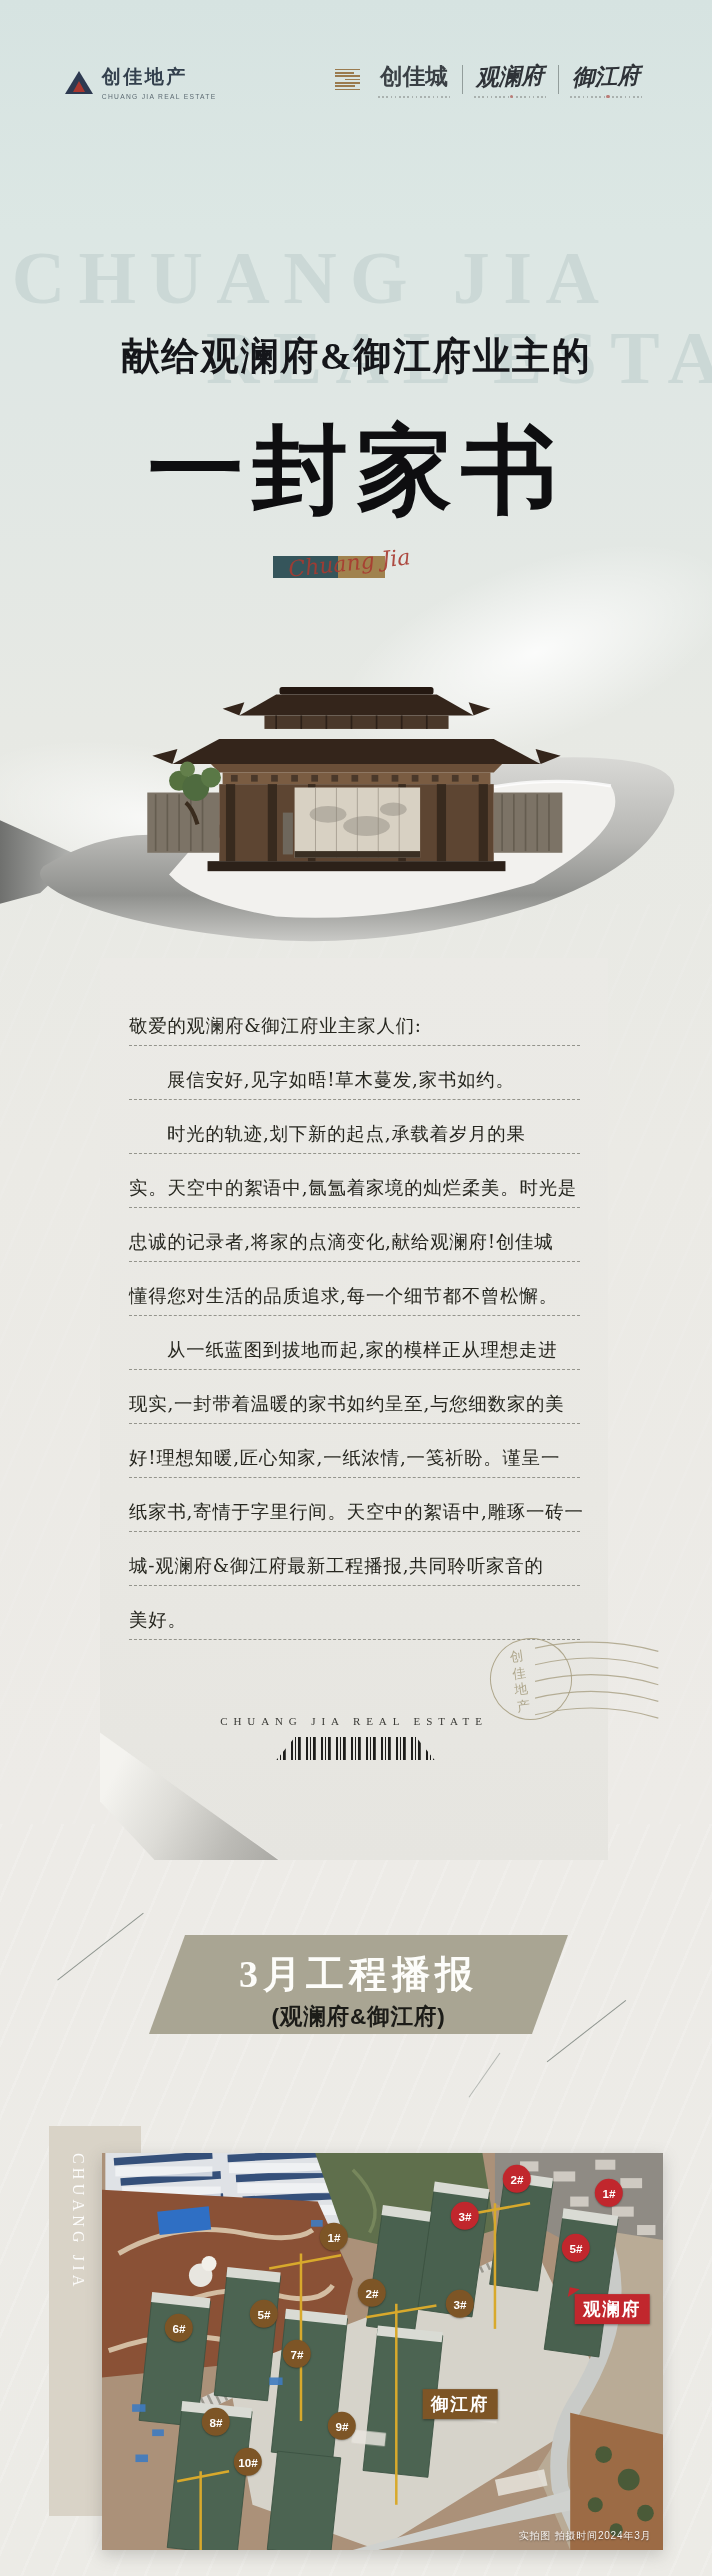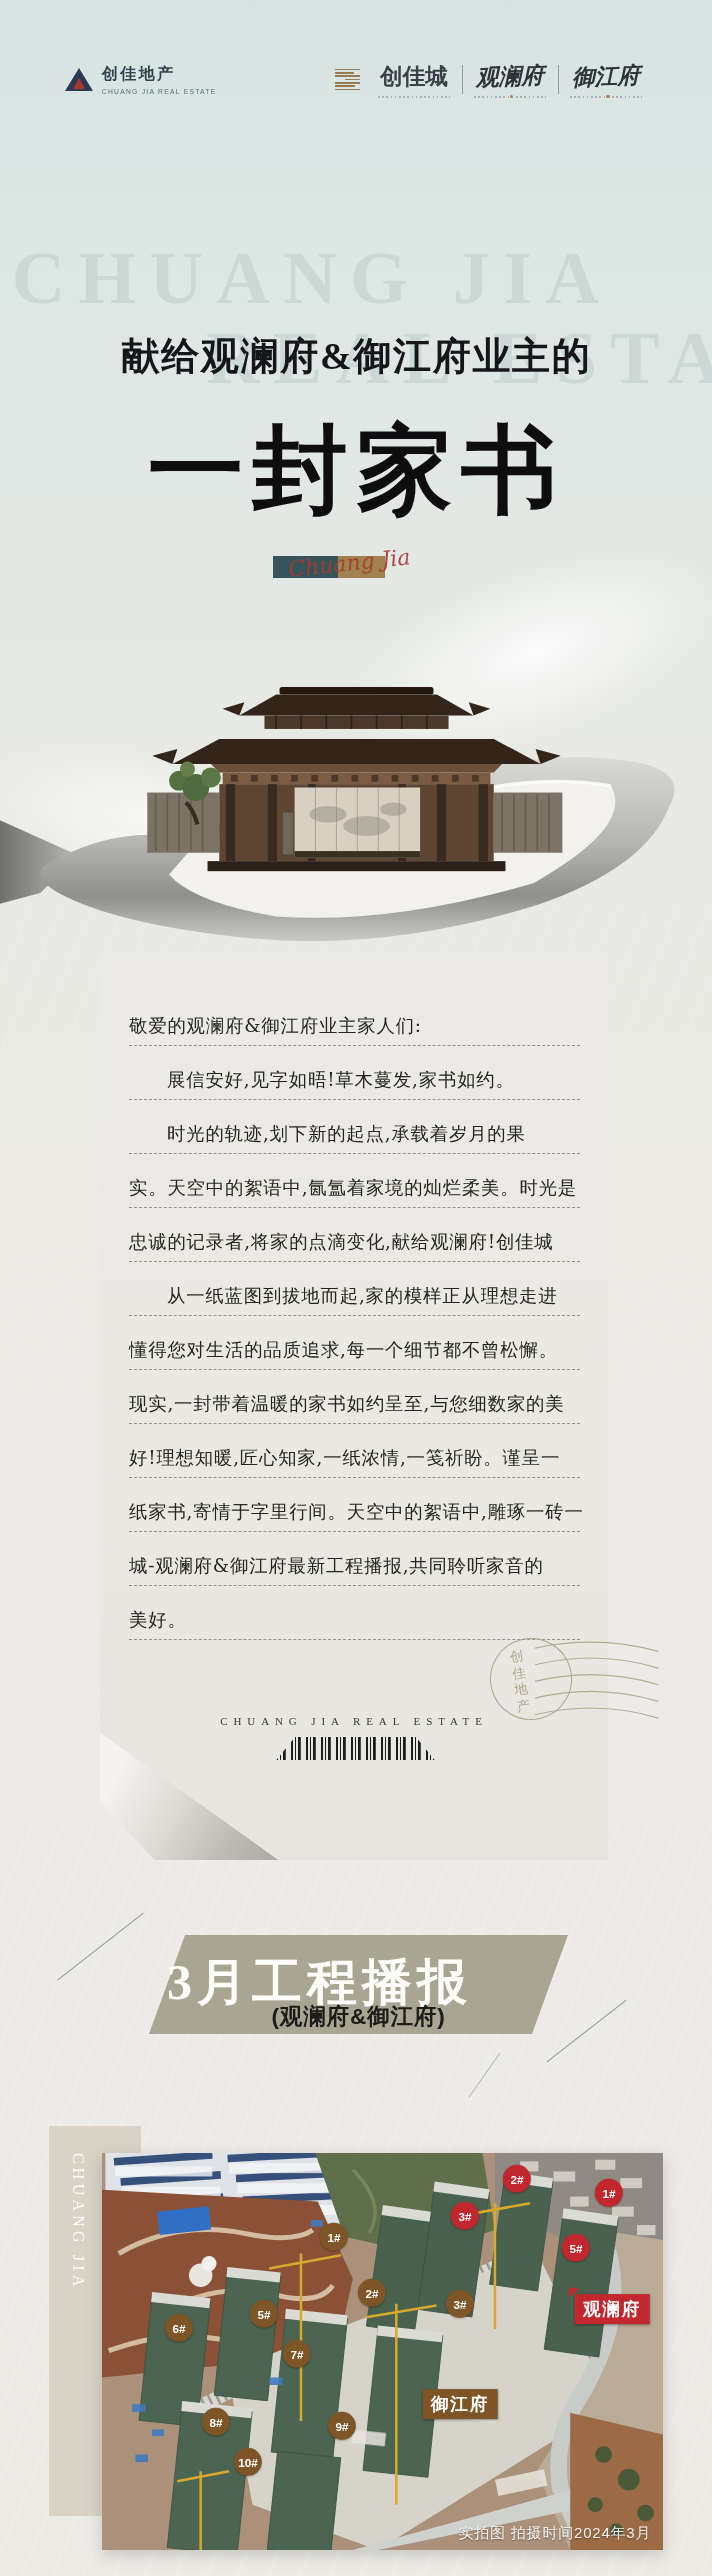--- a/index.html
+++ b/index.html
@@ -15,21 +15,21 @@
     opacity:.55;
   }
   .swoosh { position:absolute; pointer-events:none; }
 
   
   #header { position:absolute; left:0; top:59px; width:713px; height:59px; }
   .logo-left { position:absolute; left:65px; top:5px; display:flex; align-items:center; }
   .tri-wrap { position:relative; width:28.4px; height:25px; margin-right:8.4px; }
   .tri-a { position:absolute; left:0; top:1.7px; width:0; height:0; border-left:14.2px solid transparent; border-right:14.2px solid transparent; border-bottom:23.4px solid #2d3950; }
   .tri-b { position:absolute; left:7.5px; top:11.7px; width:0; height:0; border-left:6.7px solid transparent; border-right:6.7px solid transparent; border-bottom:11.7px solid #a8372f; }
-  .logo-left-text .cn { font-family:"Liberation Serif", serif; font-weight:700; font-size:16px; color:#33404d; letter-spacing:2.5px; }
+  .logo-left-text .cn { font-family:"Liberation Serif", serif; font-weight:700; font-size:19px; color:#33404d; letter-spacing:2.5px; }
   .logo-left-text .en { font-size:6.7px; color:#5c6a72; letter-spacing:1.3px; margin-top:2.5px; }
   .logo-right { position:absolute; right:59px; top:1.7px; display:flex; align-items:center; }
   .bars { display:flex; flex-direction:column; justify-content:space-between; width:25px; height:22px; margin-right:6.7px; }
   .bars i { display:block; height:1.7px; background:#9a7b4f; }
   .bars i:nth-child(2){ width:78%; } .bars i:nth-child(4){ width:60%; margin-left:auto; } .bars i:nth-child(6){ width:82%; }
   .brand { display:flex; flex-direction:column; align-items:center; padding:0 11.7px; }
   .brand .bname { font-family:"Liberation Serif", serif; font-weight:700; font-size:22.6px; color:#3a4045; white-space:nowrap; }
   .brand.calli .bname { font-style:italic; transform:rotate(-2deg); color:#2f3338; }
   .brand .bsub { width:72px; height:2.5px; margin-top:4.2px; background:repeating-linear-gradient(90deg,#8a908d 0 1.7px, transparent 1.7px 4.2px); opacity:.6; position:relative; }
   .brand .bsub .reddot { position:absolute; left:50%; top:-0.8px; width:3.3px; height:3.3px; border-radius:50%; background:#a8372f; }
@@ -76,22 +76,22 @@
   #letter-footer { position:absolute; left:100px; top:1715px; width:508px; text-align:center;
     font-family:"Liberation Serif", serif; font-size:11px; letter-spacing:5.9px; color:#3a3a36; }
   #barcode { position:absolute; left:276px; top:1737px; width:159px; height:23.4px;
     background:repeating-linear-gradient(90deg,#1c1c1a 0 1.7px,#4a4a46 1.7px 2.5px,transparent 2.5px 4.2px,#1c1c1a 4.2px 5px,transparent 5px 7.5px);
     clip-path:polygon(12% 0,88% 0,100% 100%,0 100%); }
 
   
   .deco-line { position:absolute; width:0.8px; background:#8e958f; }
   #banner { position:absolute; left:167px; top:1935px; width:383px; height:99px;
     background:#a9a593; transform:skewX(-20deg); }
-  #banner-title { position:absolute; left:167px; top:1949px; width:383px; text-align:left;
-    font-family:"Liberation Serif", serif; font-weight:700; font-size:50px; color:#fdfdfa; letter-spacing:5px; }
+  #banner-title { position:absolute; left:167px; top:1949px; width:383px; text-align:center;
+    font-family:"Liberation Serif", serif; font-weight:700; font-size:38px; color:#fdfdfa; letter-spacing:5px; }
   #banner-sub { position:absolute; left:167px; top:2001px; width:383px; text-align:center;
     font-weight:700; font-size:22.6px; color:#1c1c18; letter-spacing:0.8px; }
 
   
   #side-panel { position:absolute; left:49px; top:2126px; width:92px; height:390px; background:#d9d3c7; }
   #side-text { position:absolute; left:20px; top:27px; writing-mode:vertical-rl;
     font-family:"Liberation Serif", serif; font-size:16px; letter-spacing:4.2px; color:rgba(255,255,255,.92); }
   #photo { position:absolute; left:102px; top:2153px; width:561px; height:397px; overflow:hidden;
     box-shadow:0 5px 15px rgba(80,80,75,.25); }
   #photo svg.scene { position:absolute; left:0; top:0; }
@@ -99,21 +99,21 @@
     display:flex; align-items:center; justify-content:center; color:#fff; font-weight:700; font-size:11.7px;
     font-family:"Liberation Sans", sans-serif; box-shadow:0 0.8px 1.7px rgba(0,0,0,.35); }
   .bcircle.red { background:#c1272d; }
   .bcircle.brown { background:#7d5526; }
   .ptag { position:absolute; transform:translate(-50%,-50%); color:#fff; font-weight:700; font-size:17.6px;
     letter-spacing:1.7px; padding:2.5px 8.4px 3.3px; white-space:nowrap; box-shadow:0 0.8px 2.5px rgba(0,0,0,.4); }
   .ptag.red { background:#c1272d; }
   .ptag.brown { background:#7d5526; }
   .ptag.red::before { content:""; position:absolute; left:-5.9px; top:-5.9px; width:0; height:0;
     border-left:10px solid #c1272d; border-bottom:10px solid transparent; transform:rotate(12deg); }
-  #photo-caption { position:absolute; right:11.7px; bottom:6.7px; color:rgba(255,255,255,.92); font-size:15px;
+  #photo-caption { position:absolute; right:11.7px; bottom:6.7px; color:rgba(255,255,255,.92); font-size:10px;
     letter-spacing:0.8px; text-shadow:0 0.8px 1.7px rgba(0,0,0,.4); }
 </style>
 </head>
 <body>
 
 <div id="page">
 
   <div class="swoosh" style="left:301px; top:552px; width:469px; height:201px; background:radial-gradient(ellipse at center, rgba(255,255,255,.85), rgba(255,255,255,0) 62%); transform:rotate(-20deg);"></div>
   <div class="swoosh" style="left:-67px; top:736px; width:435px; height:167px; background:radial-gradient(ellipse at center, rgba(255,255,255,.7), rgba(255,255,255,0) 62%); transform:rotate(10deg);"></div>
   <div class="texture" style="top:1824px; height:752px;"></div>
@@ -286,22 +286,22 @@
   </div>
 
   <div id="paper"></div>
   <div id="paper-fold"></div>
   <div id="letter-lines">
       <div class="letter-line">敬爱的观澜府&amp;御江府业主家人们:</div>
       <div class="letter-line indent">展信安好,见字如晤!草木蔓发,家书如约。</div>
       <div class="letter-line indent">时光的轨迹,划下新的起点,承载着岁月的果</div>
       <div class="letter-line">实。天空中的絮语中,氤氲着家境的灿烂柔美。时光是</div>
       <div class="letter-line">忠诚的记录者,将家的点滴变化,献给观澜府!创佳城</div>
+      <div class="letter-line">懂得您对生活的品质追求,每一个细节都不曾松懈。</div>
       <div class="letter-line indent">从一纸蓝图到拔地而起,家的模样正从理想走进</div>
-      <div class="letter-line">懂得您对生活的品质追求,每一个细节都不曾松懈。</div>
       <div class="letter-line">现实,一封带着温暖的家书如约呈至,与您细数家的美</div>
       <div class="letter-line">好!理想知暖,匠心知家,一纸浓情,一笺祈盼。谨呈一</div>
       <div class="letter-line">纸家书,寄情于字里行间。天空中的絮语中,雕琢一砖一</div>
       <div class="letter-line">城-观澜府&amp;御江府最新工程播报,共同聆听家音的</div>
       <div class="letter-line">美好。</div>
     </div>
 
   <div id="stamp">
     <span class="schars">
         <span>创</span>

